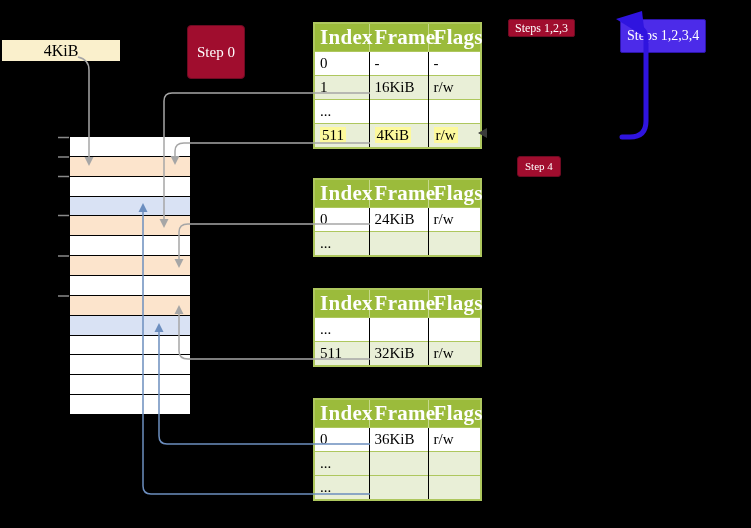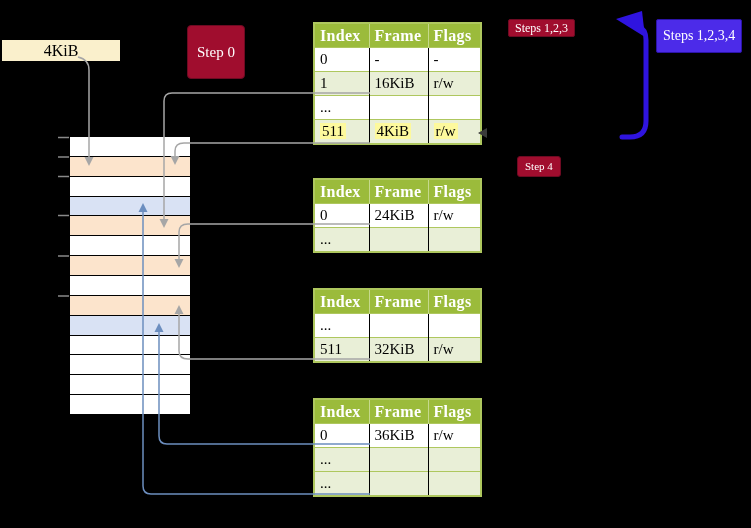--- a/index.html
+++ b/index.html
@@ -14,21 +14,21 @@
     line-height:21px;font-size:16px;
   }
   
   .badge{
     position:absolute;color:#fff;white-space:nowrap;
   }
   .badge-red{background:var(--crimson-badge);border:1px solid #6e0a22;}
   .badge-violet{background:var(--violet-badge);border:1px solid #2c14a8;}
   #badge-step0{left:187px;top:25px;height:20px;line-height:20px;padding:16px 9px;border-radius:4px;font-size:15px;}
   #badge-steps123{left:508px;top:19px;height:16px;line-height:16px;padding:0 6px;border-radius:2px;font-size:12px;}
-  #badge-steps1234{left:656px;top:19px;height:16px;line-height:16px;padding:8px 6px;border-radius:2px;font-size:14px;text-align:center;}
+  #badge-steps1234{left:620px;top:19px;height:16px;line-height:16px;padding:8px 6px;border-radius:2px;font-size:14px;text-align:center;}
   #badge-step4{left:517px;top:156px;height:19px;line-height:19px;padding:0 7px;border-radius:3px;font-size:11px;}
   
   #memory-column{
     position:absolute;left:70px;top:137px;width:120px;height:277px;
     display:flex;flex-direction:column;
   }
   .mem-row{flex:1;border-bottom:1.5px solid #000;}
   .mem-row:last-child{border-bottom:none;}
   .mem-white{background:var(--memory-white);}
   .mem-peach{background:var(--memory-peach);}
@@ -37,21 +37,21 @@
   table.pt{
     position:absolute;left:313px;width:167px;border-collapse:collapse;
     background:#fff;border:2px solid var(--table-border);
     font-family:"Liberation Serif","DejaVu Serif",serif;table-layout:fixed;
   }
   .pt col.c-index{width:55px;}
   .pt col.c-frame{width:59px;}
   .pt col.c-flags{width:53px;}
   .pt th{
     background:var(--table-header-bg);color:#fff;font-weight:bold;
-    text-align:left;font-size:16px;height:21px;padding:1px 5px;
+    text-align:left;font-size:21px;height:21px;padding:1px 5px;
     border-left:1px solid #c6d98c;letter-spacing:.3px;
   }
   .pt th:first-child{border-left:none;}
   .pt td{
     font-size:15px;color:#000;height:21px;padding:1px 5px;
     border-top:1.5px solid var(--table-border);border-left:1px solid #000;
     overflow:hidden;white-space:nowrap;
   }
   .pt td:first-child{border-left:none;}
   .pt tr.shade td{background:var(--table-shade-row);}

